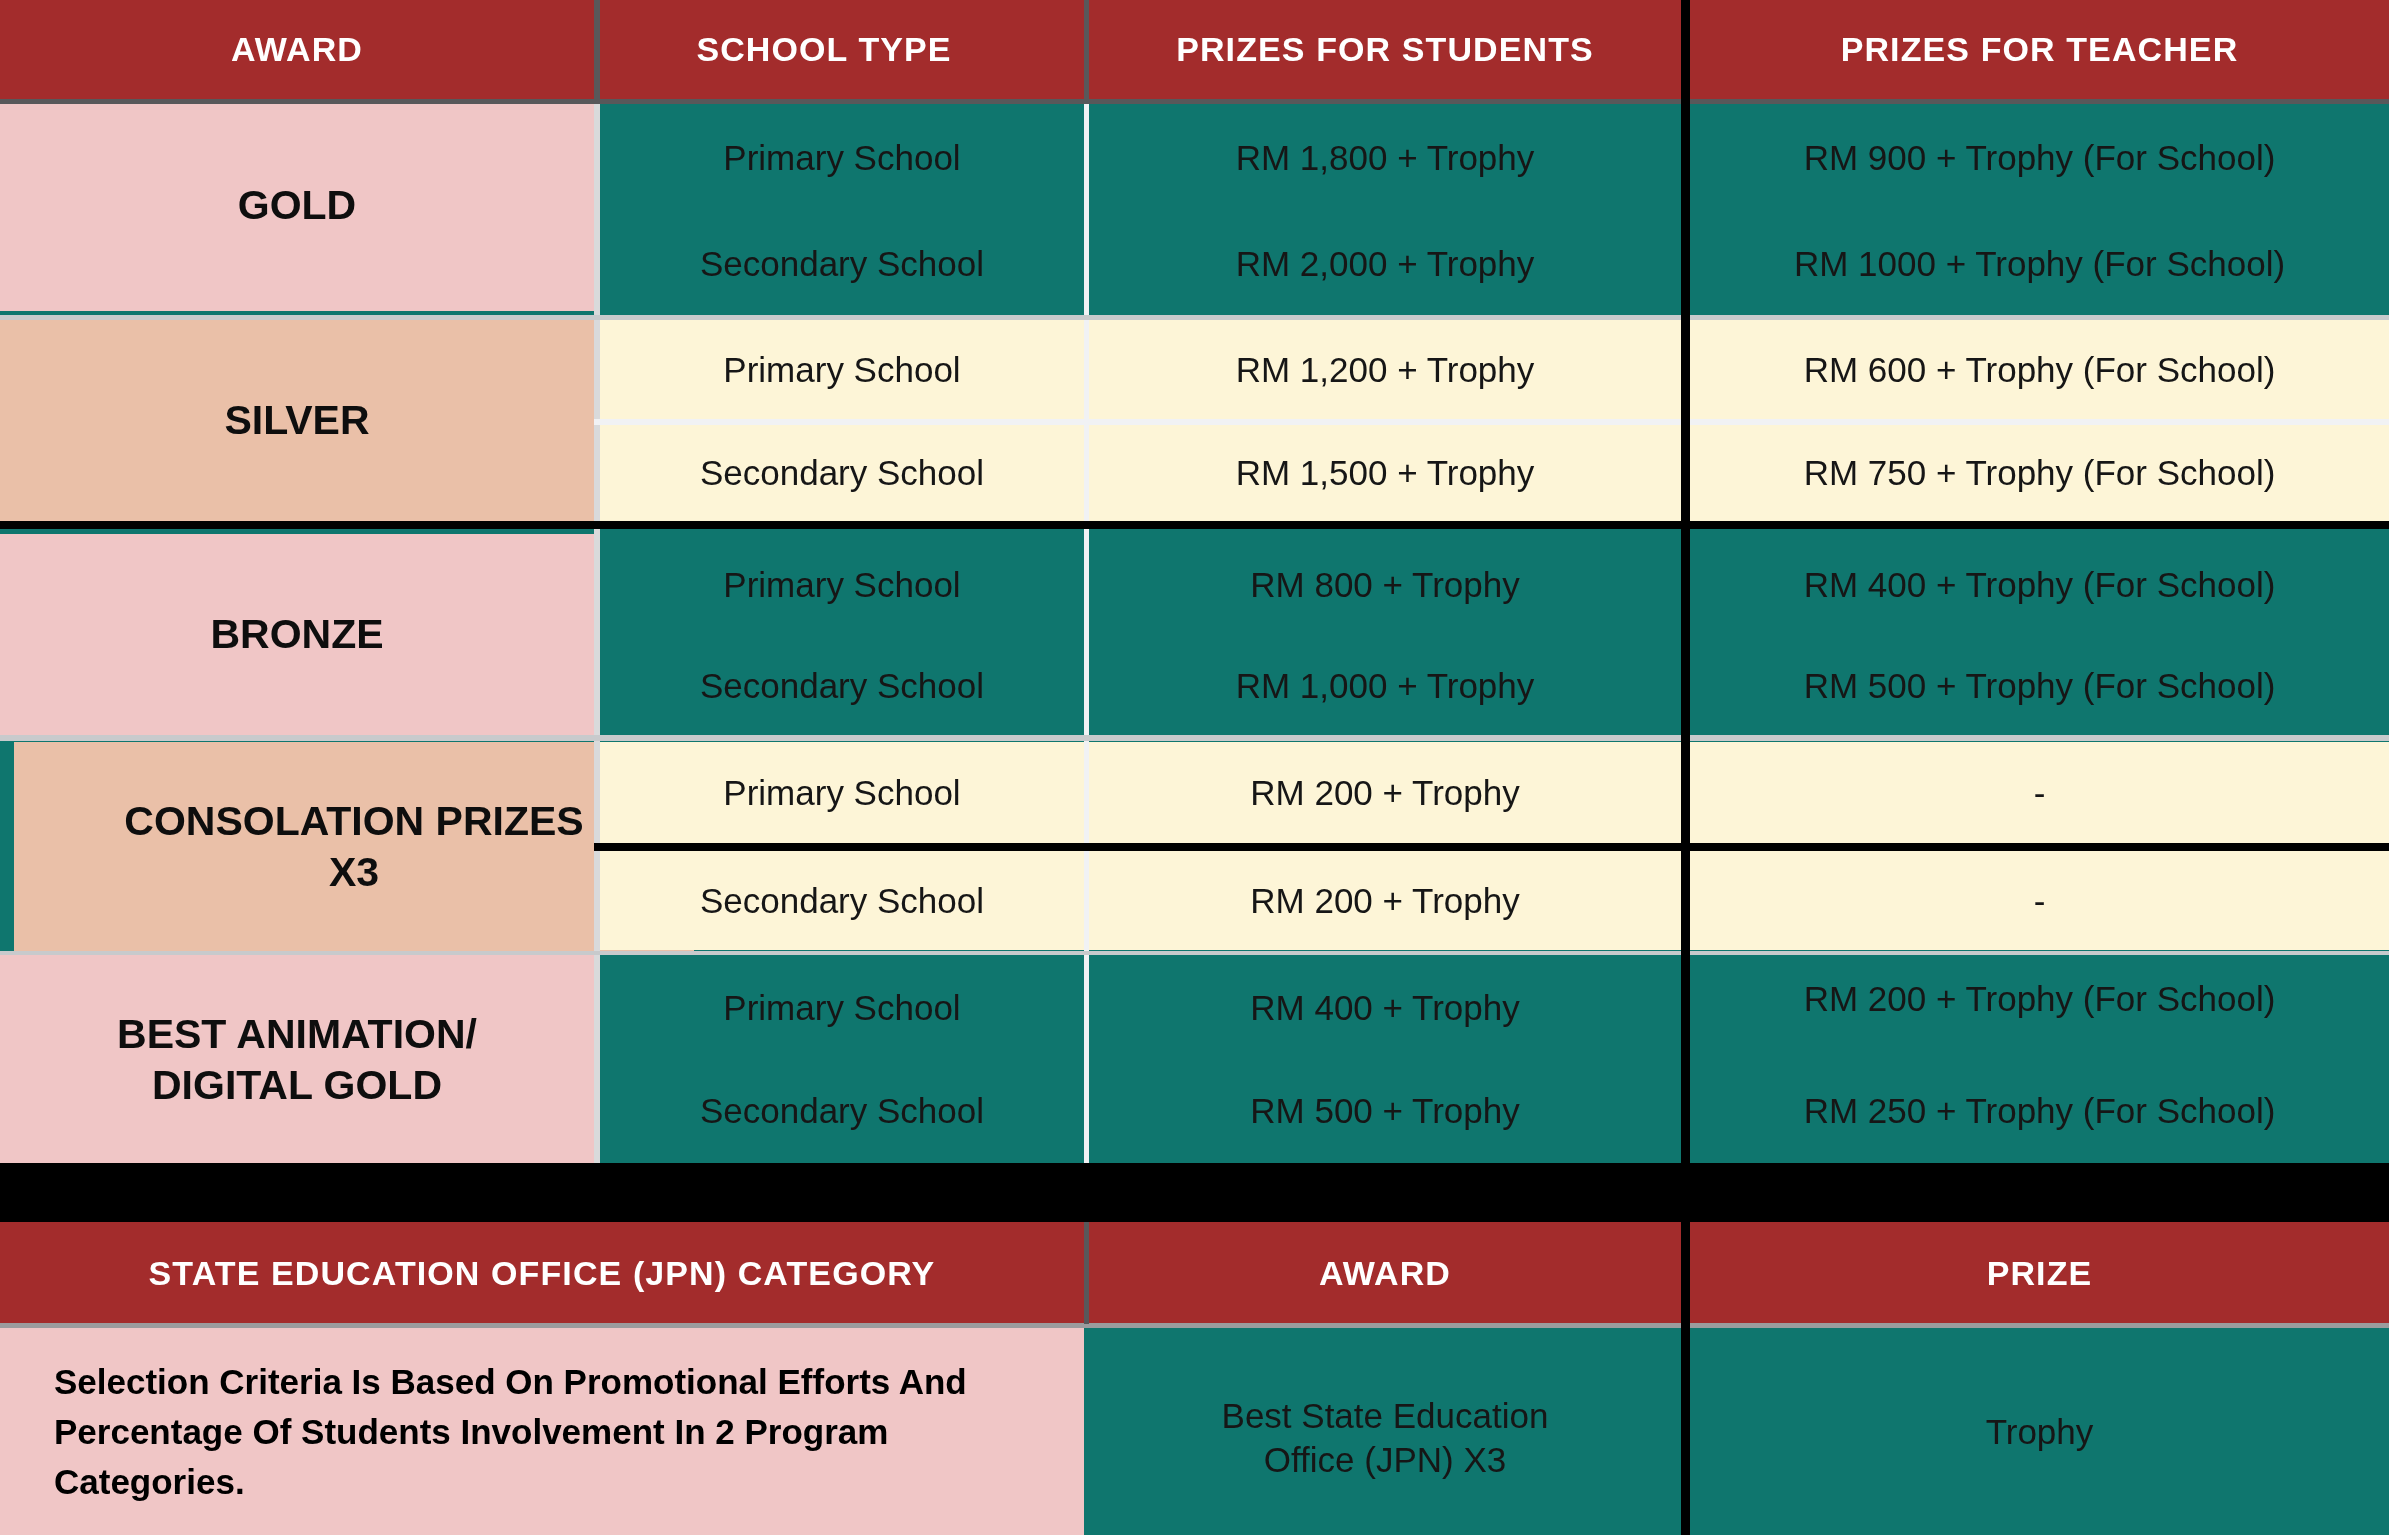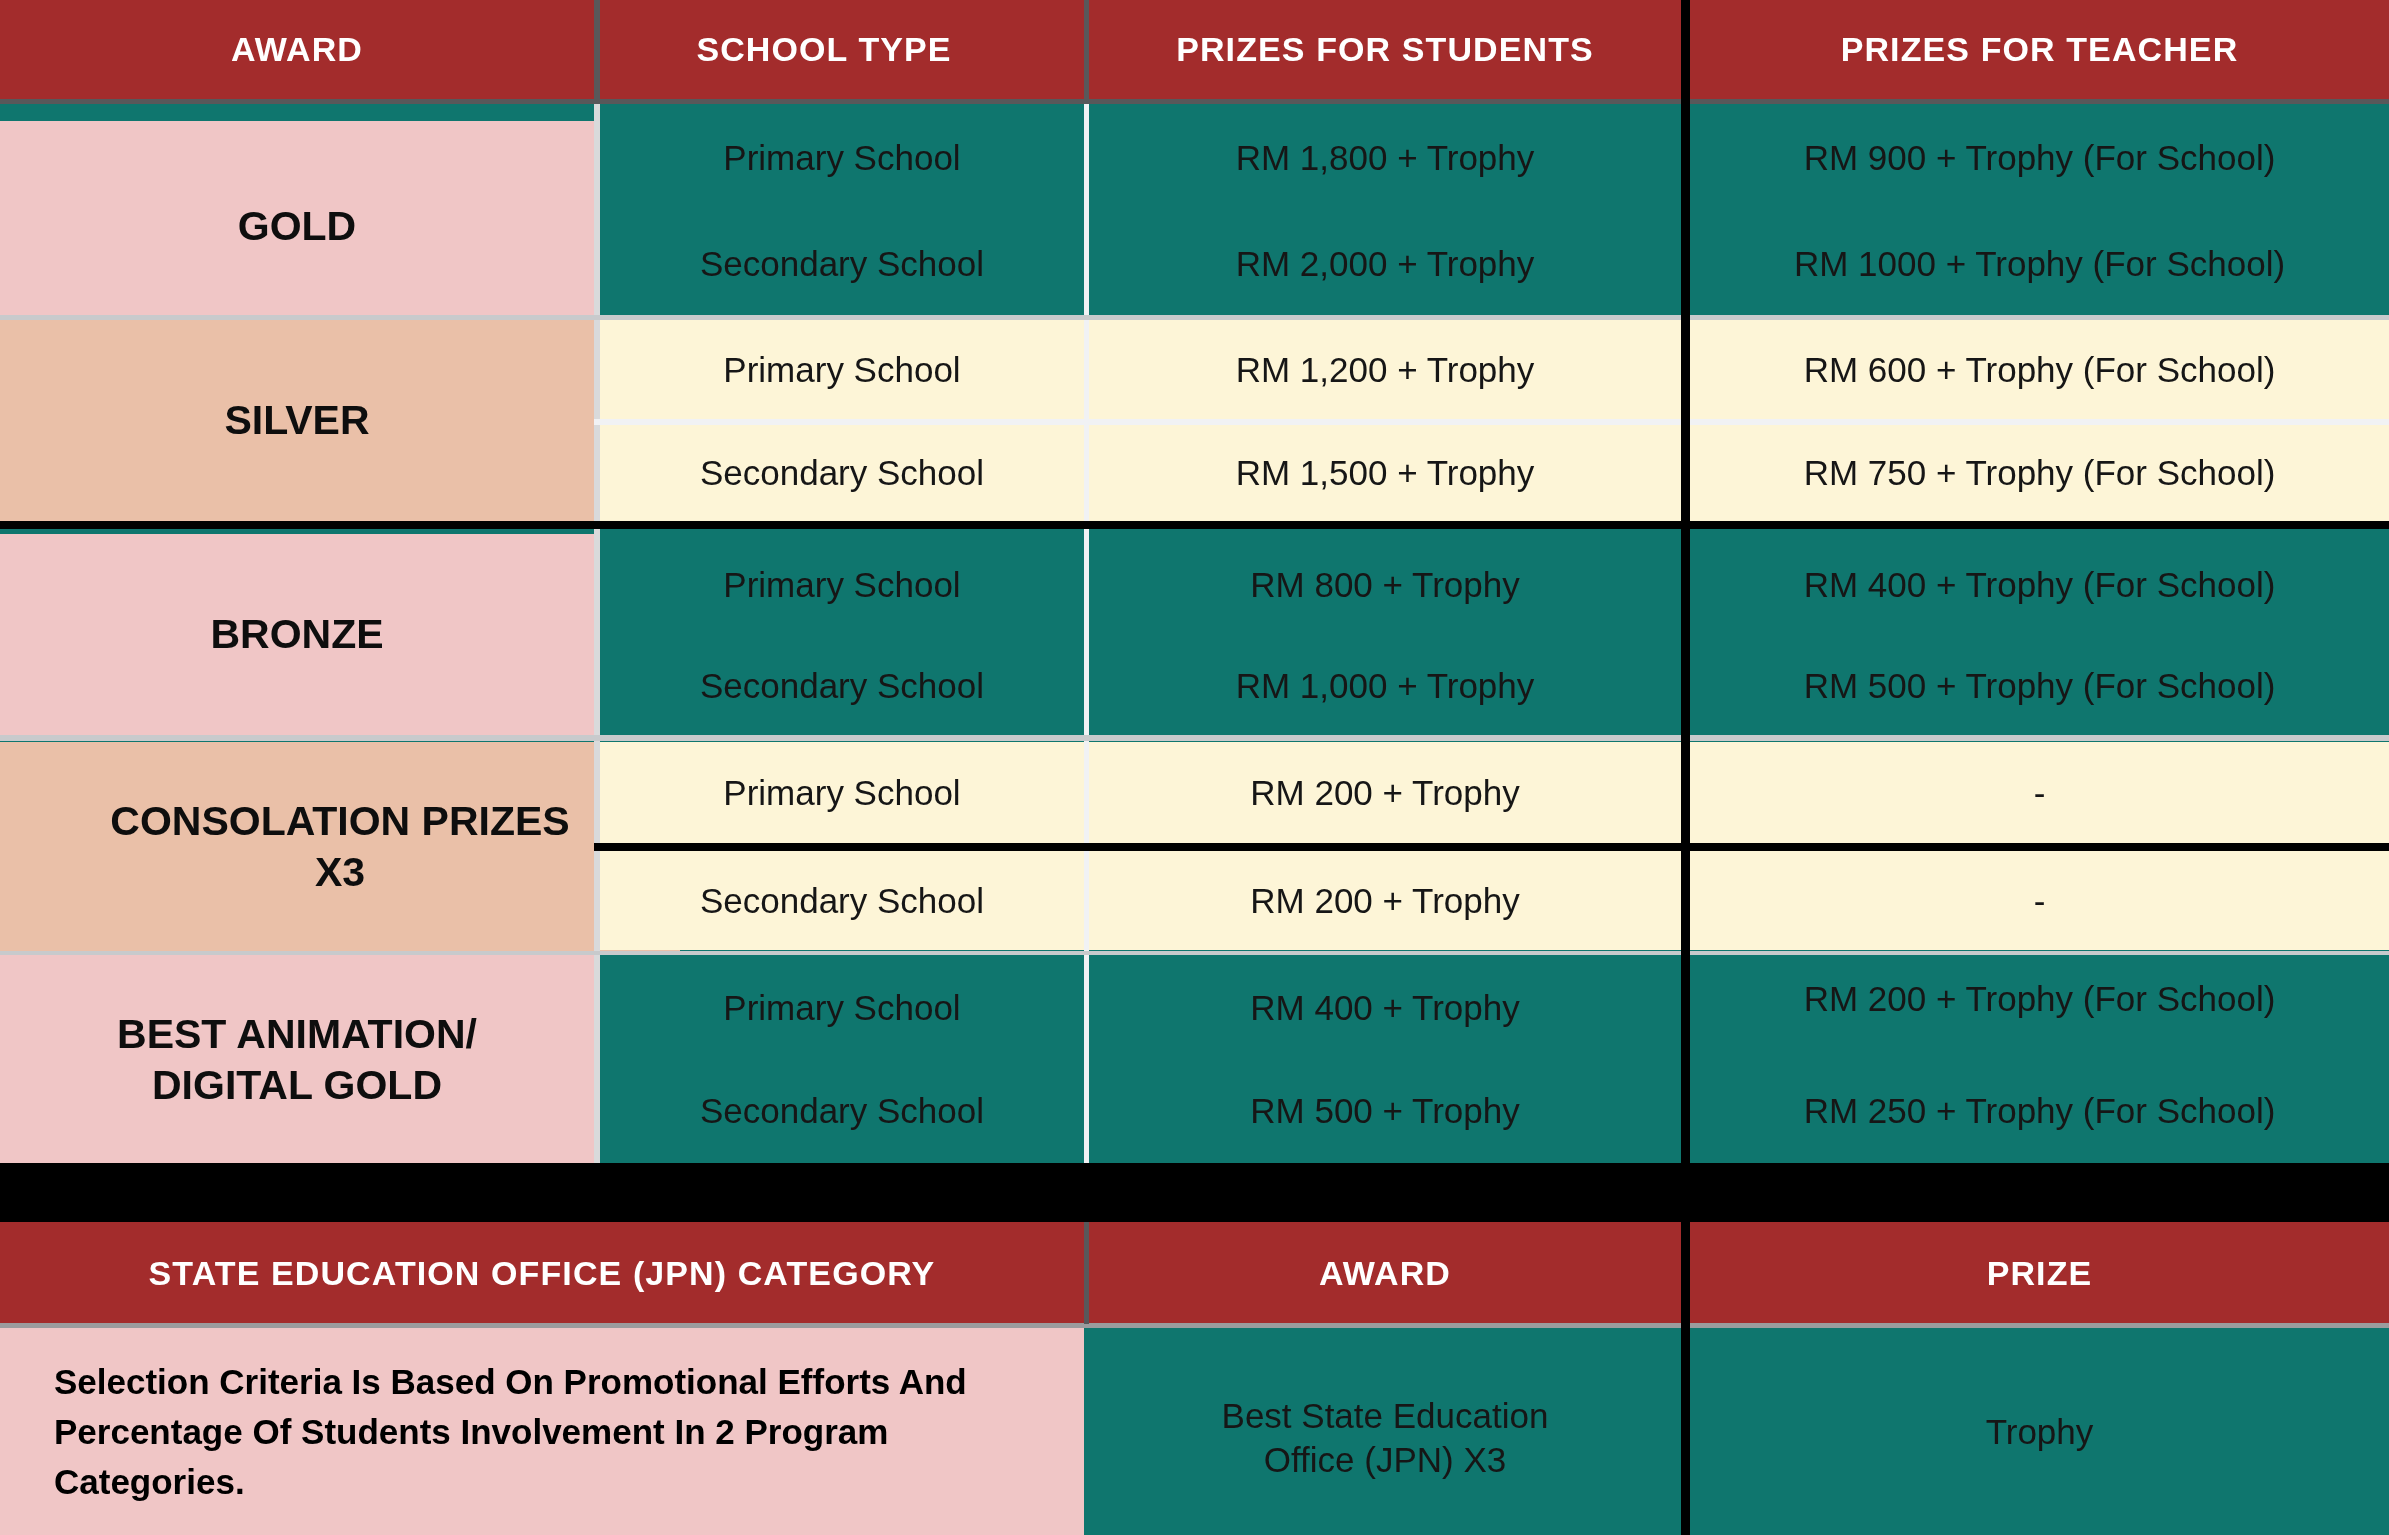--- a/index.html
+++ b/index.html
@@ -64,21 +64,21 @@
   <div class="abs flexc z4" style="left:1690px;top:0;width:699px;height:99px">
       <span class="hdr-label">PRIZES FOR TEACHER</span>
     </div>
   <div class="abs bg-darkline z4" style="left:594px;top:0;width:6px;height:99px"></div>
   <div class="abs bg-darkline z4" style="left:1084px;top:0;width:5.3px;height:99px"></div>
   <div class="abs bg-darkline z3" style="left:0;top:99px;width:2389px;height:4.5px"></div>
 
   <div class="abs bg-lightdiv z2" style="left:594px;top:104px;width:6px;height:1059px"></div>
   <div class="abs bg-faintdiv z2" style="left:1084px;top:104px;width:5.3px;height:1059px"></div>
 
-  <div class="abs bg-pink flexc z1" style="left:0;top:121px;width:594px;height:211px">
+  <div class="abs bg-pink flexc z1" style="left:0;top:100px;width:594px;height:211px">
       <span class="award-label">GOLD</span>
     </div>
   <div class="abs flexc z1" style="left:600px;top:104px;width:484px;height:108px">
       <span class="cell-text">Primary School</span>
     </div>
   <div class="abs flexc z1" style="left:1089px;top:104px;width:592px;height:108px">
       <span class="cell-text">RM 1,800 + Trophy</span>
     </div>
   <div class="abs flexc z1" style="left:1690px;top:104px;width:699px;height:108px">
       <span class="cell-text">RM 900 + Trophy (For School)</span>
@@ -137,21 +137,21 @@
     </div>
   <div class="abs flexc z1" style="left:1089px;top:636px;width:592px;height:99px">
       <span class="cell-text">RM 1,000 + Trophy</span>
     </div>
   <div class="abs flexc z1" style="left:1690px;top:636px;width:699px;height:99px">
       <span class="cell-text">RM 500 + Trophy (For School)</span>
     </div>
 
   <div class="abs bg-grayline z3" style="left:0;top:735px;width:2389px;height:6px"></div>
 
-  <div class="abs bg-tan flexc z1" style="left:0;top:742px;width:680px;height:209px">
+  <div class="abs bg-tan flexc z1" style="left:14px;top:742px;width:680px;height:209px">
       <span class="award-label">CONSOLATION PRIZES X3</span>
     </div>
   <div class="abs bg-yellow flexc z1" style="left:600px;top:742px;width:484px;height:102px">
       <span class="cell-text">Primary School</span>
     </div>
   <div class="abs bg-yellow flexc z1" style="left:1089px;top:742px;width:592px;height:102px">
       <span class="cell-text">RM 200 + Trophy</span>
     </div>
   <div class="abs bg-yellow flexc z1" style="left:1690px;top:742px;width:699px;height:102px">
       <span class="cell-text">-</span>

